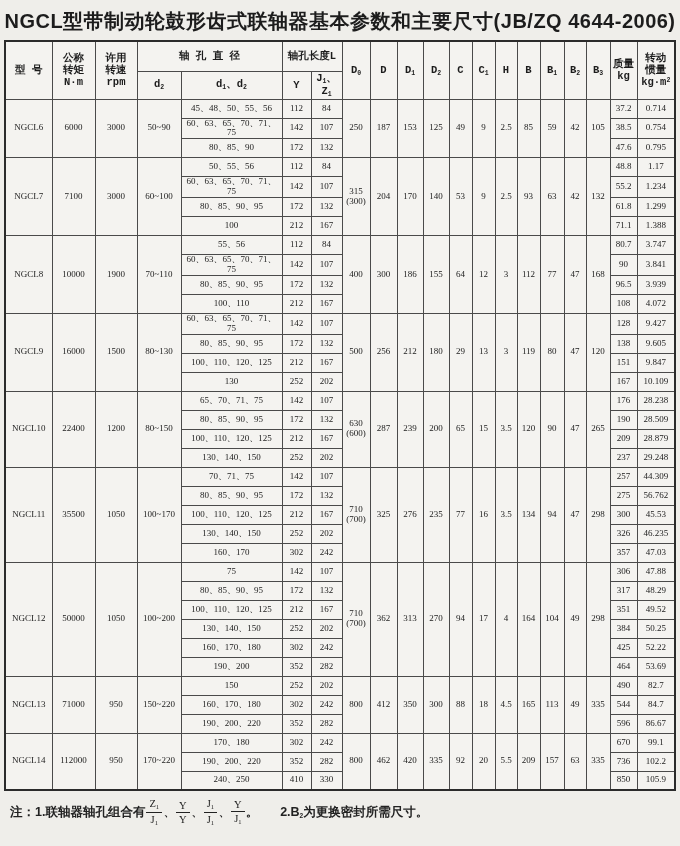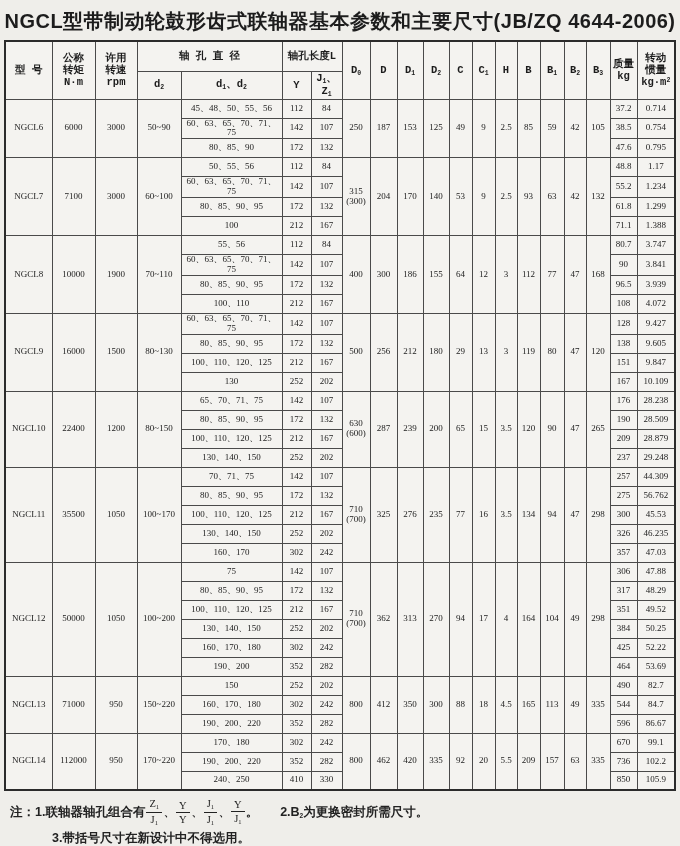--- a/index.html
+++ b/index.html
@@ -527,16 +527,13 @@
 
 <div class="notes">
   <div class="line">
     <span id="note-prefix">注：</span>
     <span id="note1-lead">1.联轴器轴孔组合有</span>
     <span id="note1-fracs"><span class="frac"><span class="num">Z<sub>1</sub></span><span class="den">J<sub>1</sub></span></span><span class="frac-sep">、</span><span class="frac"><span class="num">Y</span><span class="den">Y</span></span><span class="frac-sep">、</span><span class="frac"><span class="num">J<sub>1</sub></span><span class="den">J<sub>1</sub></span></span><span class="frac-sep">、</span><span class="frac"><span class="num">Y</span><span class="den">J<sub>1</sub></span></span></span>
     <span id="note1-tail">。</span>
     <span class="note-gap"></span>
     <span id="note2">2.B<sub>2</sub>为更换密封所需尺寸。</span>
   </div>
-  <div class="line line2">
-    <span id="note3">3.带括号尺寸在新设计中不得选用。</span>
-  </div>
 </div>
 
 </body></html>

